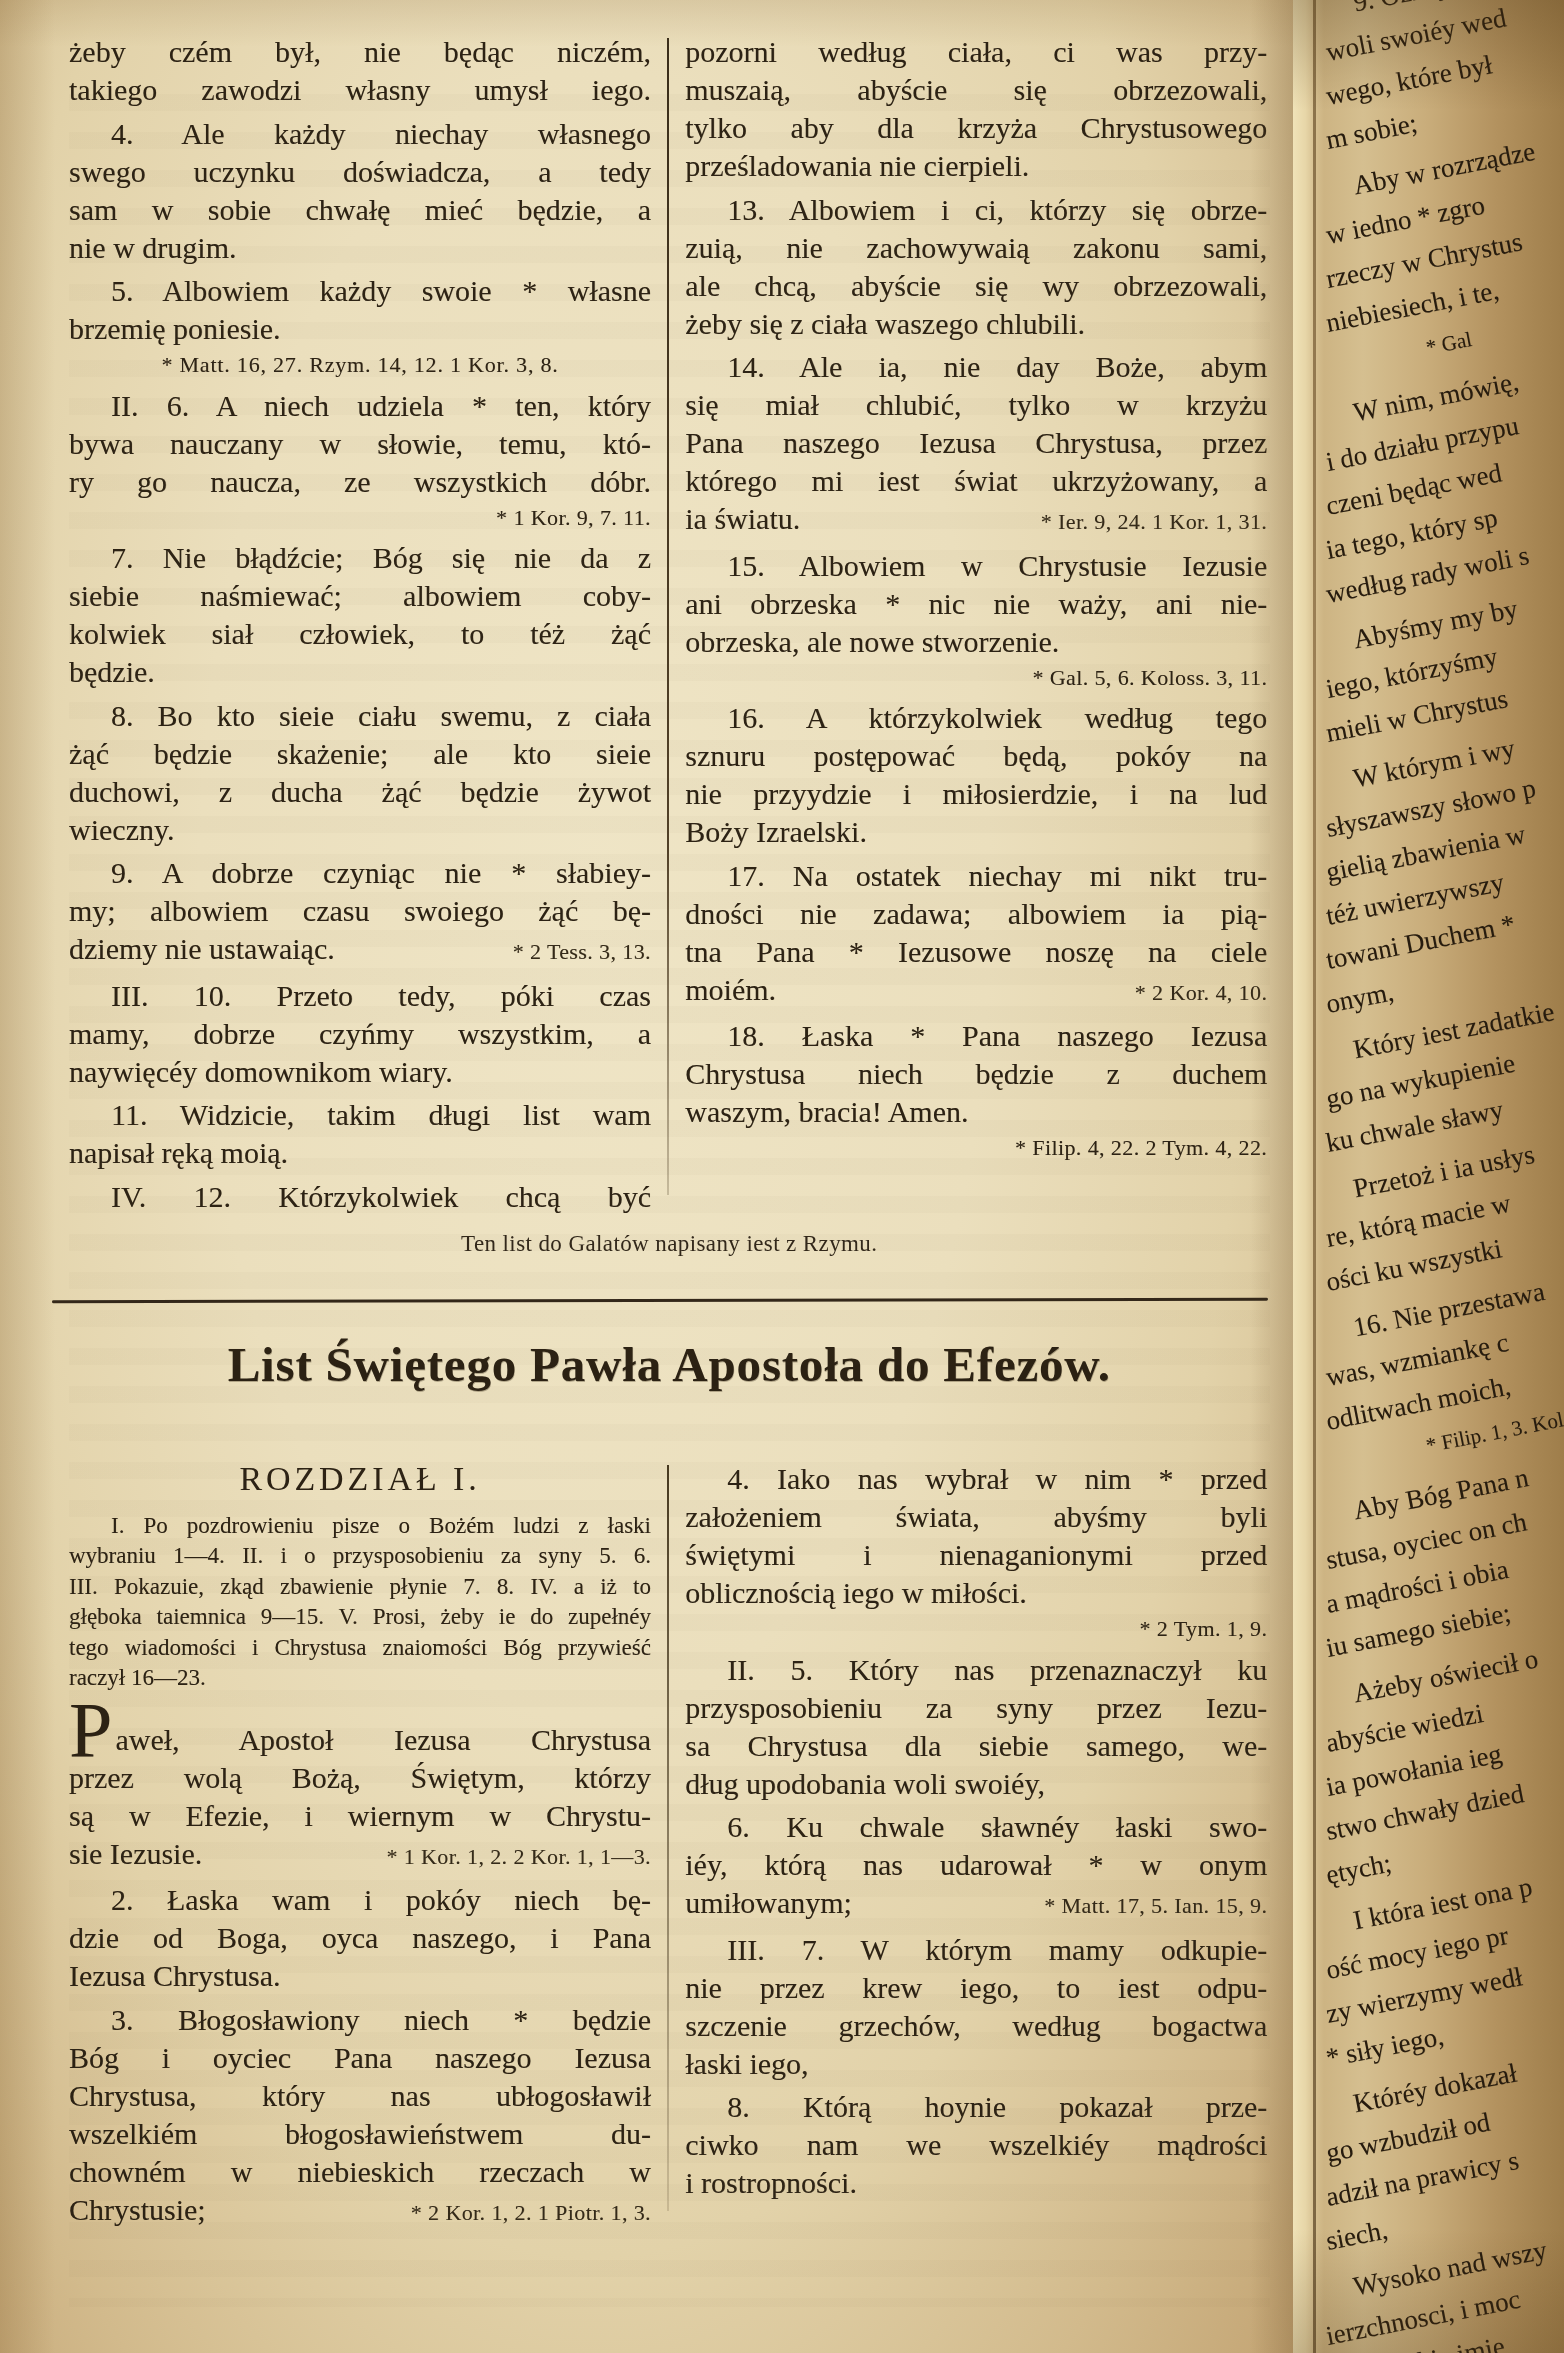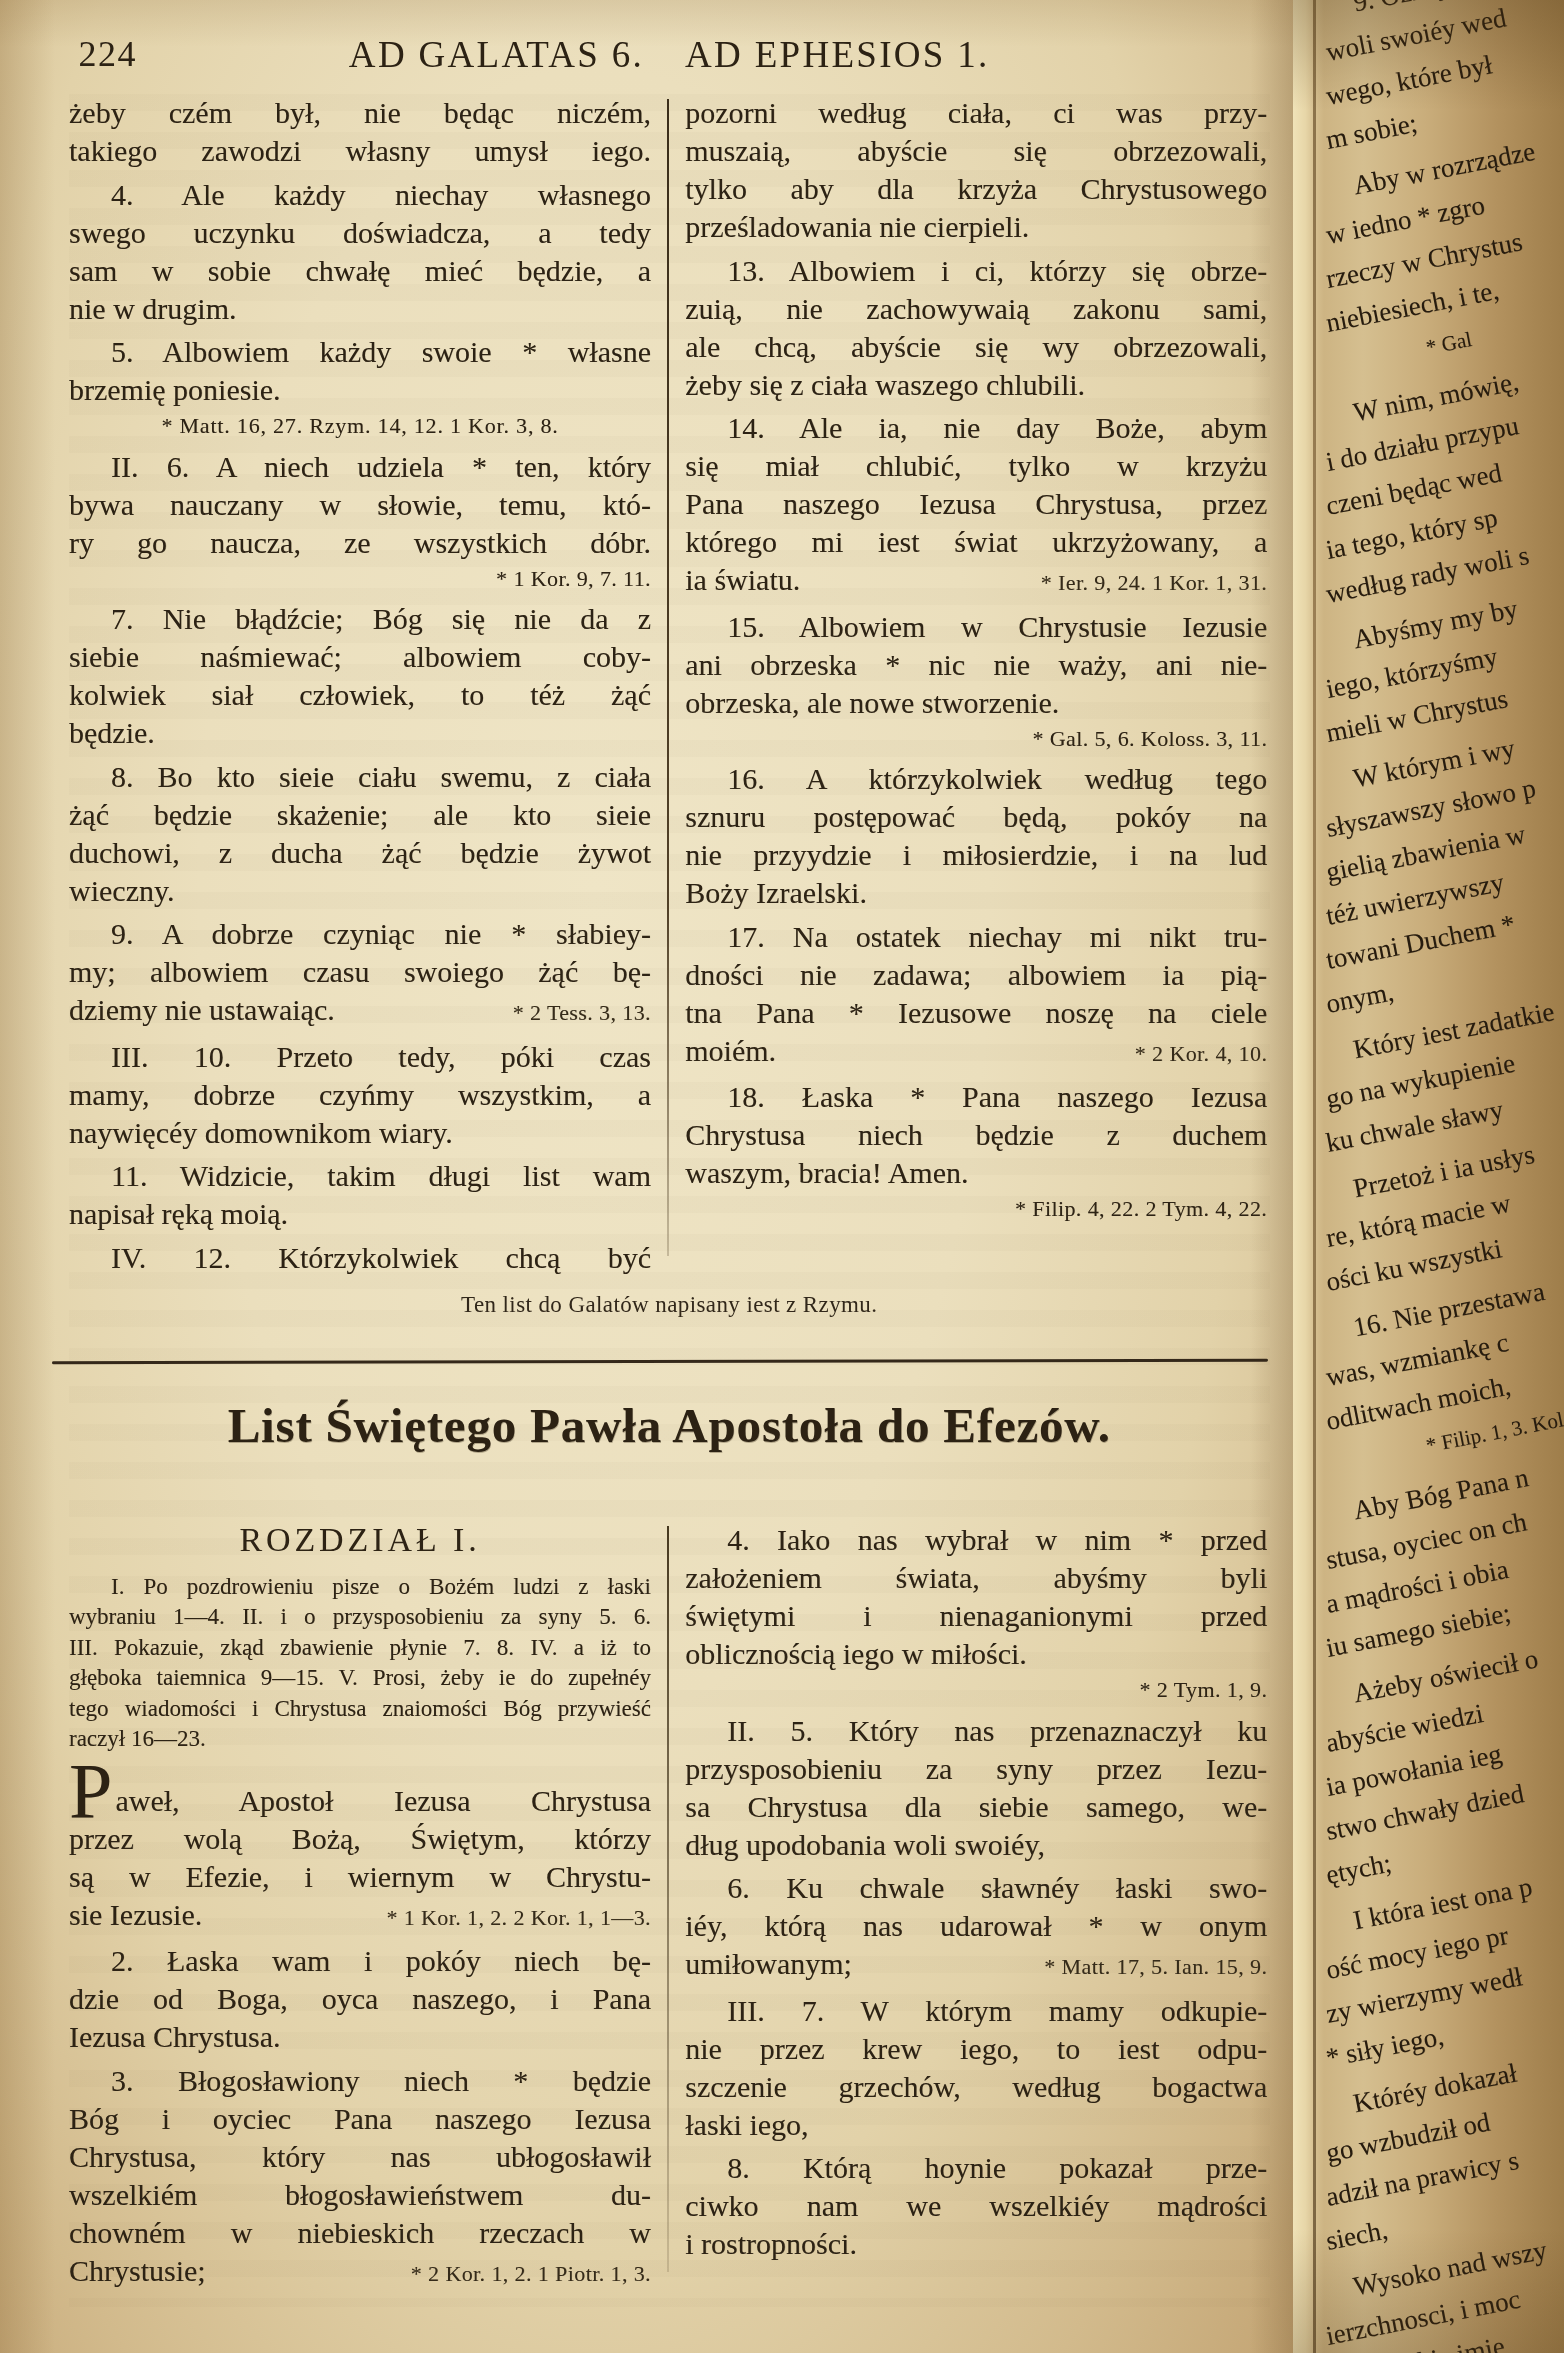--- a/index.html
+++ b/index.html
@@ -62,27 +62,20 @@
   .edge-line.small{font-size:21px;padding-left:102px;}
 </style>
 </head>
 <body>
 
 <div class="scan">
 
   <div class="main-page">
     <div class="bleed"></div>
 
-    <div class="header">
-      <span class="page-num">224</span>
-      <div class="runnings">
-        <span>AD GALATAS 6.</span>
-        <span>AD EPHESIOS 1.</span>
-      </div>
-    </div>
 
     <div class="two-col">
       <div class="col">
           <div class="line "><span class="t">żeby czém był, nie będąc niczém,</span></div>
           <div class="line "><span class="t">takiego zawodzi własny umysł iego.</span></div>
           <div class="line ind gap"><span class="t">4. Ale każdy niechay własnego</span></div>
           <div class="line "><span class="t">swego uczynku doświadcza, a tedy</span></div>
           <div class="line "><span class="t">sam w sobie chwałę mieć będzie, a</span></div>
           <div class="line l"><span class="t">nie w drugim.</span></div>
           <div class="line ind gap"><span class="t">5. Albowiem każdy swoie * własne</span></div>

